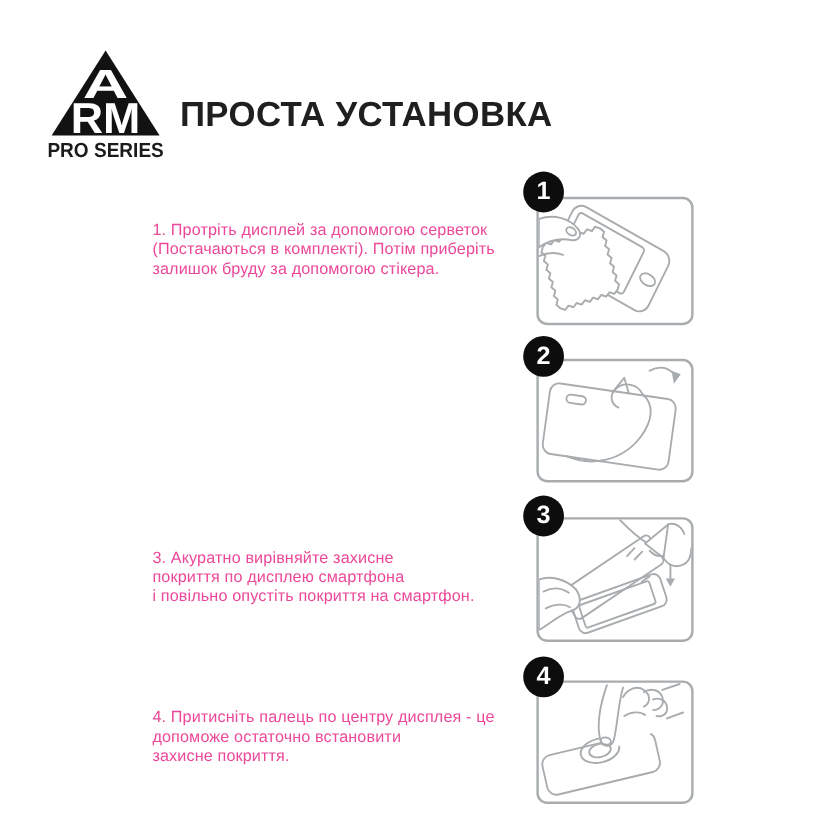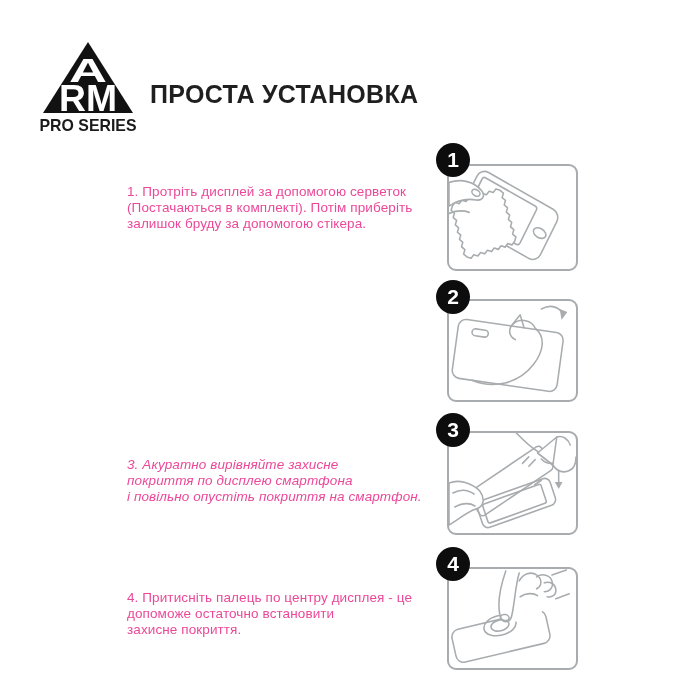--- a/index.html
+++ b/index.html
@@ -1,23 +1,23 @@
 <!DOCTYPE html>
 <html><head>
 <meta charset="utf-8">
 <style>
   html,body{margin:0;padding:0;background:#fff;}
   .canvas{position:relative;width:700px;height:700px;background:#ffffff;overflow:hidden;
           font-family:"Liberation Sans","DejaVu Sans",sans-serif;}
   .logo-svg{position:absolute;left:37px;top:30px;}
-  .title{position:absolute;left:150px;top:80px;font-size:25px;font-weight:bold;
+  .title{position:absolute;left:150px;top:80px;font-size:29px;font-weight:bold;
          color:#1f1f1f;letter-spacing:.3px;white-space:nowrap;}
   .step-text{position:absolute;left:127px;font-size:13.5px;line-height:16px;
              color:#ec4899;white-space:pre-line;letter-spacing:.1px;}
-  .step1-text{top:184px;} .step2-text{top:340px;} .step3-text{top:457px;font-style:italic;} .step4-text{top:590px;}
+  .step1-text{top:184px;} .step2-text{top:340px;} .step3-text{top:457px;} .step4-text{top:590px;}
   .badge{position:absolute;left:436px;width:34px;height:34px;border-radius:50%;
          background:#0d0d0d;color:#ffffff;display:flex;align-items:center;justify-content:center;
          font-size:21px;font-weight:bold;z-index:3;}
   .badge1{top:143px;} .badge2{top:280px;} .badge3{top:413px;} .badge4{top:547px;}
   .frame{position:absolute;left:447px;width:131px;border:2px solid #a8acae;border-radius:9px;
          box-sizing:border-box;background:#fff;z-index:1;}
   .frame1{top:164px;height:107px;} .frame2{top:299px;height:103px;}
   .frame3{top:431px;height:104px;} .frame4{top:567px;height:103px;}
   .frame svg{position:absolute;left:0;top:0;width:100%;height:100%;}
   .ln{fill:none;stroke:#a8acae;stroke-width:1.6;stroke-linecap:round;stroke-linejoin:round;}

